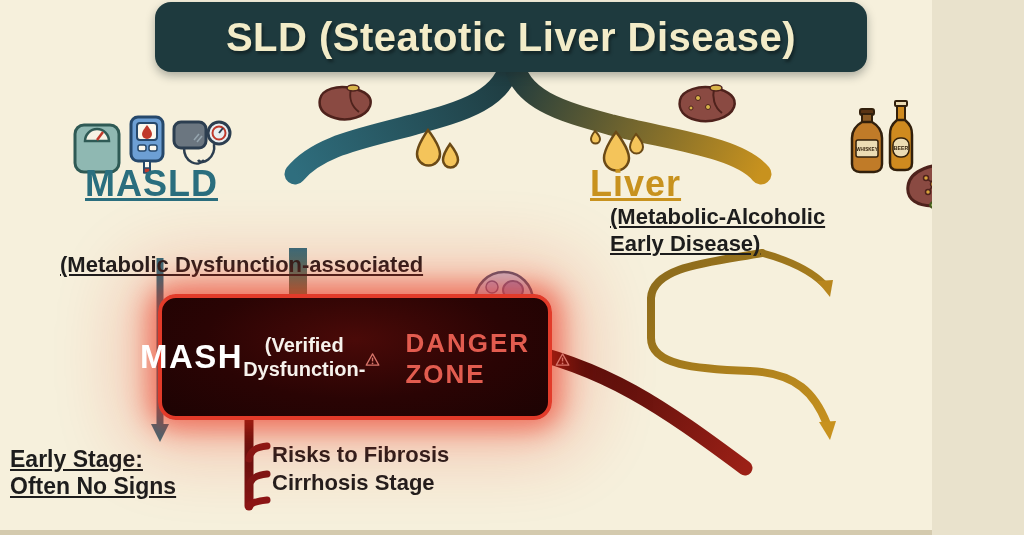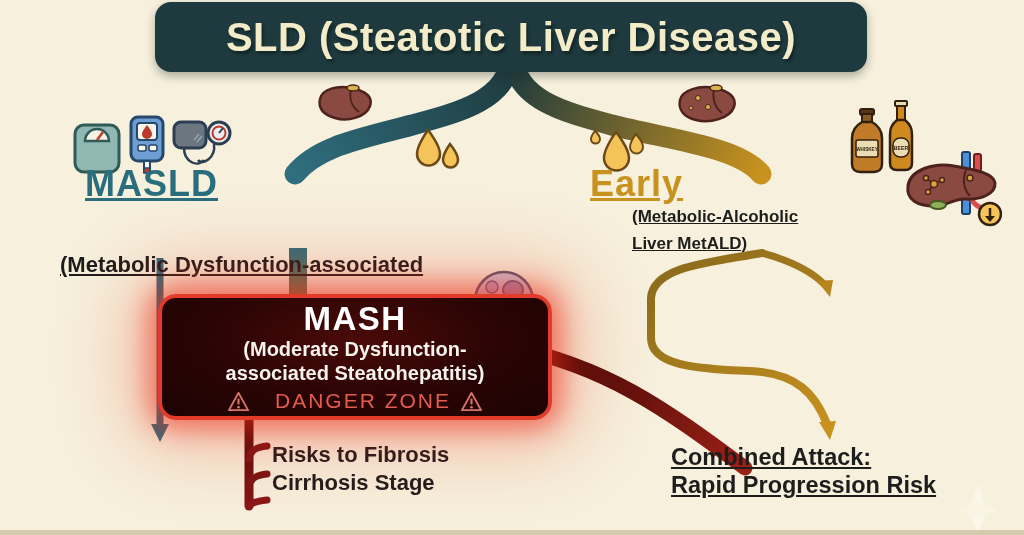--- a/index.html
+++ b/index.html
@@ -1,17 +1,17 @@
 <!DOCTYPE html>
 <html><head>
 <meta charset="utf-8">
 <style>
   html,body{margin:0;padding:0;background:#e9e2cc;}
   #canvas{
-    position:relative;width:1024px;height:535px;overflow:hidden;
+    position:relative;width:932px;height:535px;overflow:hidden;
     background:#f6f0dc;
     font-family:"Liberation Sans",sans-serif;
     color:#1d1d1d;
   }
   .abs{position:absolute;}
   .ctr{text-align:left;text-decoration:underline;}
 
   
   .sld-box{
     left:155px;top:2px;width:712px;height:70px;
@@ -23,35 +23,35 @@
   .sld-title{
     color:#f3ecc8;font-size:40px;font-weight:800;letter-spacing:.5px;
     text-shadow:2px 3px 3px rgba(0,0,0,.35);
     white-space:nowrap;
   }
 
   
   .masld-title{left:85px;top:163px;width:425px;font-size:36px;font-weight:800;color:#2a6e7e;letter-spacing:1px;z-index:3;}
   .masld-sub{left:60px;top:203px;width:475px;font-size:22px;font-weight:700;line-height:27px;z-index:3;margin-top:48px;}
   .metald-title{left:590px;top:163px;width:360px;font-size:36px;font-weight:800;color:#c8921e;letter-spacing:1px;z-index:3;}
-  .metald-sub{left:632px;top:203px;width:320px;font-size:17px;font-weight:700;line-height:27px;z-index:3;}
+  .metald-sub{left:610px;top:203px;width:320px;font-size:22px;font-weight:700;line-height:27px;z-index:3;}
 
   
   .mash-box{
     left:158px;top:294px;width:386px;height:118px;
     border:4px solid #e23b2a;border-radius:18px;
     background:radial-gradient(ellipse at 50% 35%, #4a0a08 0%, #2a0404 55%, #1d0303 100%);
     box-shadow:0 0 26px 10px rgba(235,45,25,.55), 0 0 70px 30px rgba(235,45,25,.25);
-    display:flex;flex-direction:column;align-items:center;justify-content:center;
+    display:flex;flex-direction:row;align-items:center;justify-content:center;
     z-index:3;
   }
   .mash-title{color:#ffffff;font-size:33px;font-weight:800;letter-spacing:1.5px;line-height:36px;}
   .mash-sub{color:#f6f2ec;font-size:20px;font-weight:700;line-height:24px;text-align:center;}
   .danger-row{display:flex;align-items:center;justify-content:center;gap:9px;margin-top:4px;}
-  .danger-text{color:#e25c4f;font-size:21px;font-weight:400;letter-spacing:2px;margin-left:16px;}
+  .danger-text{color:#e25c4f;font-size:26px;font-weight:700;letter-spacing:2px;margin-left:16px;}
 
   
   .early{left:10px;top:446px;width:215px;font-size:23px;font-weight:700;line-height:27px;z-index:2;}
   .conseq{left:272px;top:441px;width:340px;font-size:22px;font-weight:700;line-height:27.5px;z-index:2;}
   .risks{left:627px;top:297px;width:360px;font-size:23px;font-weight:700;line-height:28px;z-index:2;}
   .risks .thresh{font-size:20px;font-weight:500;color:#2b2b2b;}
   .outcome{left:671px;top:443px;width:340px;font-size:23.5px;font-weight:700;line-height:28px;z-index:2;}
 
   .footer{right:20px;top:506px;font-size:16px;color:#1f1f1f;z-index:3;white-space:nowrap;}
   .footer b{font-weight:700;color:#111;}
@@ -217,36 +217,35 @@
     <circle cx="20" cy="20" r="6" fill="#b3abd2" stroke="#6a5f90" stroke-width="1.5"></circle>
     <circle cx="23" cy="45" r="7.5" fill="#a79fc8" stroke="#6a5f90" stroke-width="2"></circle>
     <circle cx="45" cy="45" r="4.5" fill="#b3abd2" stroke="#6a5f90" stroke-width="1.5"></circle>
     <circle cx="33" cy="56" r="2.5" fill="#8e84b4"></circle>
   </svg>
 
   <div class="abs ctr masld-title">MASLD</div>
   <div class="abs ctr masld-sub">
     <div>(Metabolic Dysfunction-associated</div>
   </div>
-
-  <div class="abs ctr metald-title">Early</div>
+  <div class="abs ctr early">
+    <div>Early Stage:</div>
+    <div>Often No Signs</div>
+  </div>
+
+  <div class="abs ctr metald-title">Liver</div>
   <div class="abs ctr metald-sub">
     <div>(Metabolic-Alcoholic</div>
-    <div>Liver MetALD)</div>
-  </div>
-  <div class="abs ctr outcome">
-    <div>Combined Attack:</div>
-    <div>Rapid Progression Risk</div>
+    <div>Early Disease)</div>
   </div>
 
   <div class="abs mash-box">
     <div class="mash-title">MASH</div>
     <div class="mash-sub">
-      <div>(Moderate Dysfunction-</div>
-      <div>associated Steatohepatitis)</div>
+      <div>(Verified Dysfunction-</div>
     </div>
     <div class="danger-row">
       <svg width="23" height="21" viewBox="0 0 24 22">
         <polygon points="12,2 22,20 2,20" fill="none" stroke="#d8756a" stroke-width="2" stroke-linejoin="round"></polygon>
         <line x1="12" y1="8" x2="12" y2="14" stroke="#d8756a" stroke-width="2.2"></line>
         <circle cx="12" cy="17" r="1.4" fill="#d8756a"></circle>
       </svg>
       <span class="danger-text">DANGER ZONE</span>
       <svg width="23" height="21" viewBox="0 0 24 22">
         <polygon points="12,2 22,20 2,20" fill="none" stroke="#d8756a" stroke-width="2" stroke-linejoin="round"></polygon>

